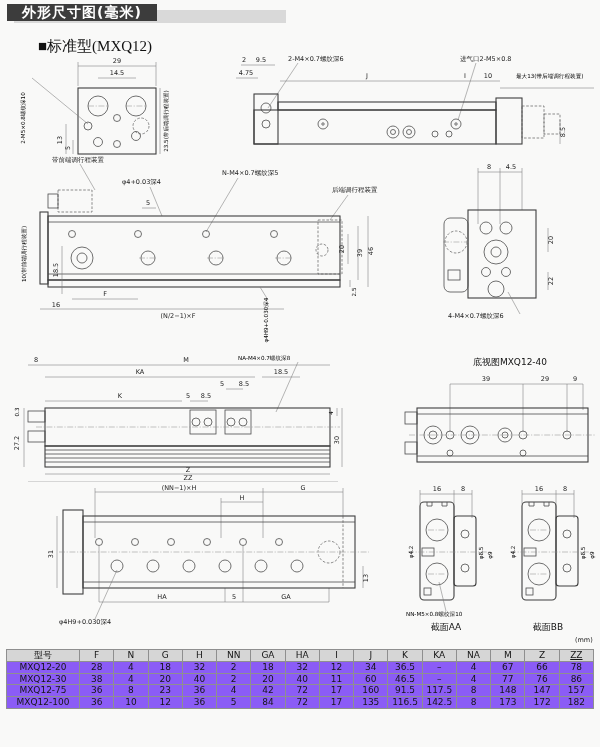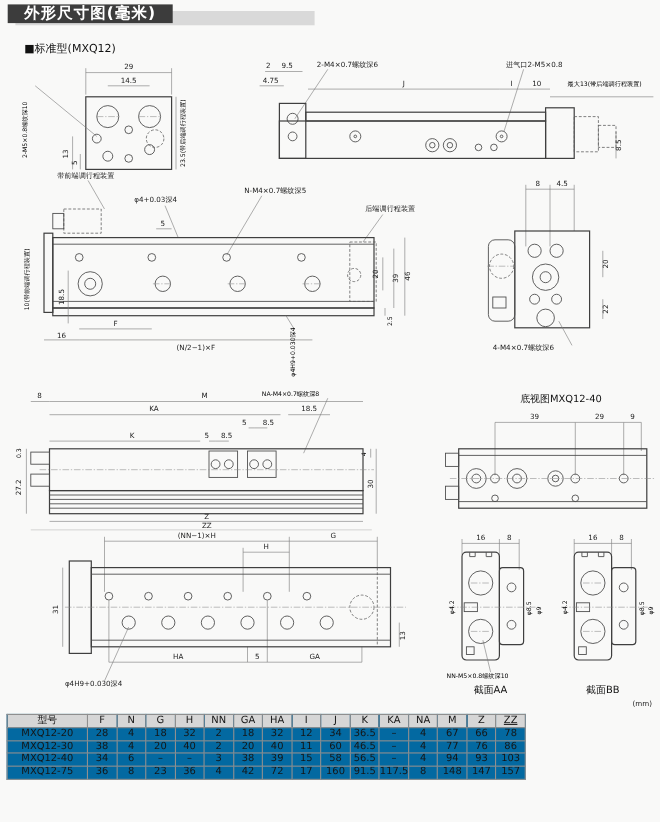--- a/index.html
+++ b/index.html
@@ -5,33 +5,33 @@
   html,body{margin:0;padding:0;}
   body{
     width:600px;height:747px;position:relative;
     background:#f9f9f8;
     font-family:"DejaVu Sans","Liberation Sans",sans-serif;
     overflow:hidden;color:#1a1a1a;
   }
   .title-band{position:absolute;left:14px;top:10px;width:272px;height:13px;background:#d9d9d9;}
   .title-box{position:absolute;left:7px;top:4px;width:150px;height:17px;background:#3c3c3c;
     color:#fff;font-size:14px;font-weight:bold;line-height:17px;text-align:center;letter-spacing:1px;}
-  .subtitle{position:absolute;left:22px;top:37px;font-size:10px;color:#111;}
+  .subtitle{position:absolute;left:38px;top:37px;font-size:15px;color:#111;font-family:Liberation Serif, serif;}
   svg{position:absolute;}
   .ln{stroke:#4c4c4c;stroke-width:0.8;fill:none;}
   .th{stroke:#3f3f3f;stroke-width:1.1;fill:none;}
   .dm{stroke:#7a7a7a;stroke-width:0.55;fill:none;}
   .ds{stroke:#5d5d5d;stroke-width:0.7;fill:none;stroke-dasharray:2.6,1.6;}
   .cl{stroke:#8a8a8a;stroke-width:0.5;fill:none;stroke-dasharray:6,1.6,1.2,1.6;}
   text.t{font-size:6.5px;fill:#222;font-family:"DejaVu Sans",sans-serif;}
   text.s{font-size:5.6px;}
   text.c{text-anchor:middle;}
   text.big{font-size:9px;fill:#111;}
-  table.dim-table{position:absolute;left:6px;top:649px;width:472px;border-collapse:collapse;
-    font-size:9px;color:#151515;background:#0369a1;border:1.4px solid #555;table-layout:fixed;}
+  table.dim-table{position:absolute;left:6px;top:649px;width:588px;border-collapse:collapse;
+    font-size:9px;color:#151515;background:#8b5cf6;border:1.4px solid #555;table-layout:fixed;}
   .dim-table th,.dim-table td{border:0.8px solid #8f8f8f;text-align:center;padding:0;
     height:10.8px;line-height:10.8px;font-weight:normal;overflow:hidden;}
   .dim-table thead th{background:#d6d6d6;}
   .dim-table .u{text-decoration:underline;}
 </style>
 <style>.dim-table th:first-child,.dim-table td:first-child{width:72px;}</style></head>
 <body>
 
 <div class="title-band"></div>
 <div class="title-box">外形尺寸图(毫米)</div>
@@ -451,49 +451,49 @@
         <td>11</td>
         <td>60</td>
         <td>46.5</td>
         <td>–</td>
         <td>4</td>
         <td>77</td>
         <td>76</td>
         <td>86</td>
       </tr>
       <tr>
-        <td>MXQ12-40</td>
-        <td>34</td>
-        <td>6</td>
-        <td>–</td>
-        <td>–</td>
-        <td>3</td>
-        <td>38</td>
-        <td>39</td>
-        <td>15</td>
-        <td>58</td>
-        <td>56.5</td>
-        <td>–</td>
-        <td>4</td>
-        <td>94</td>
-        <td>93</td>
-        <td>103</td>
-      </tr>
-      <tr>
         <td>MXQ12-75</td>
         <td>36</td>
         <td>8</td>
         <td>23</td>
         <td>36</td>
         <td>4</td>
         <td>42</td>
         <td>72</td>
         <td>17</td>
         <td>160</td>
         <td>91.5</td>
         <td>117.5</td>
         <td>8</td>
         <td>148</td>
         <td>147</td>
         <td>157</td>
       </tr>
+      <tr>
+        <td>MXQ12-100</td>
+        <td>36</td>
+        <td>10</td>
+        <td>12</td>
+        <td>36</td>
+        <td>5</td>
+        <td>84</td>
+        <td>72</td>
+        <td>17</td>
+        <td>135</td>
+        <td>116.5</td>
+        <td>142.5</td>
+        <td>8</td>
+        <td>173</td>
+        <td>172</td>
+        <td>182</td>
+      </tr>
     </tbody>
 </table>
 
 </body></html>

